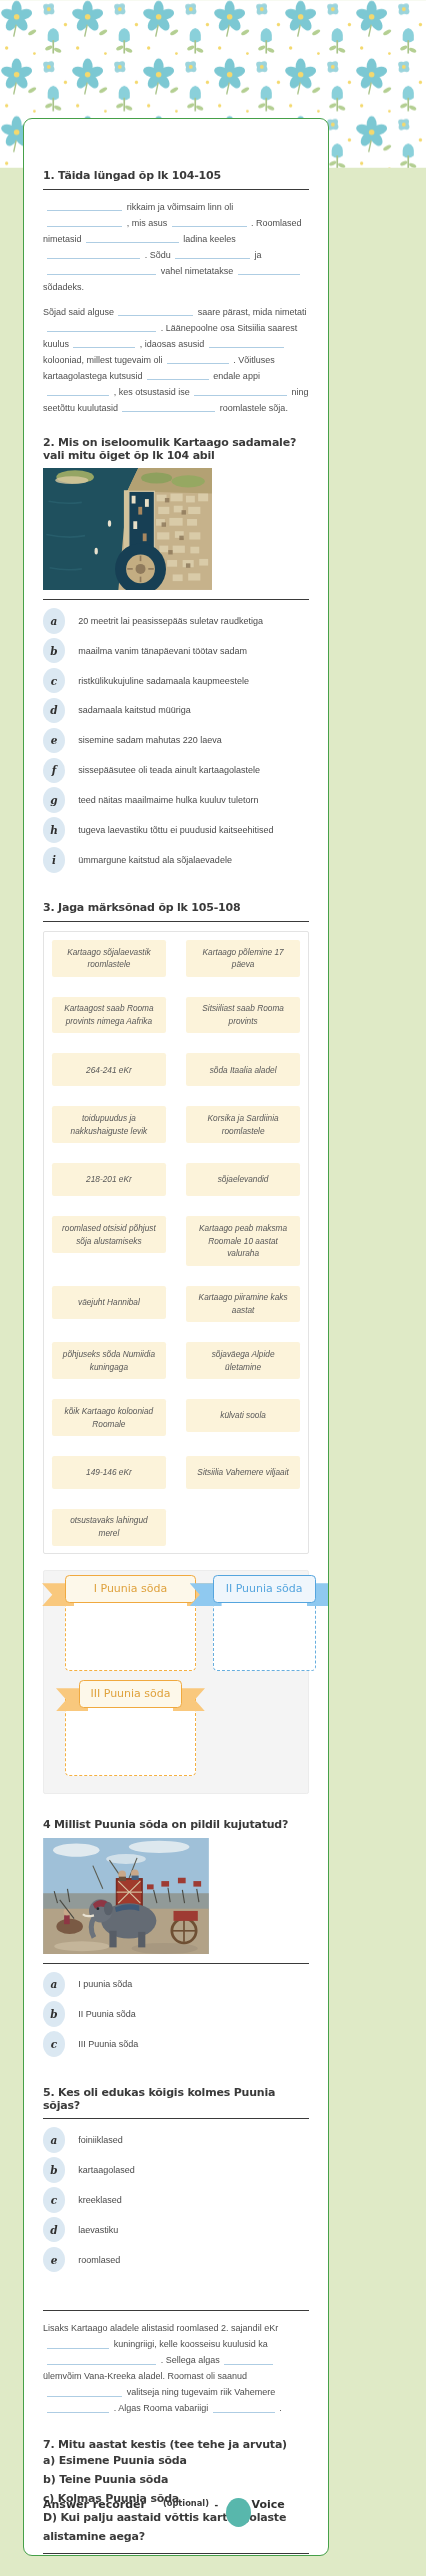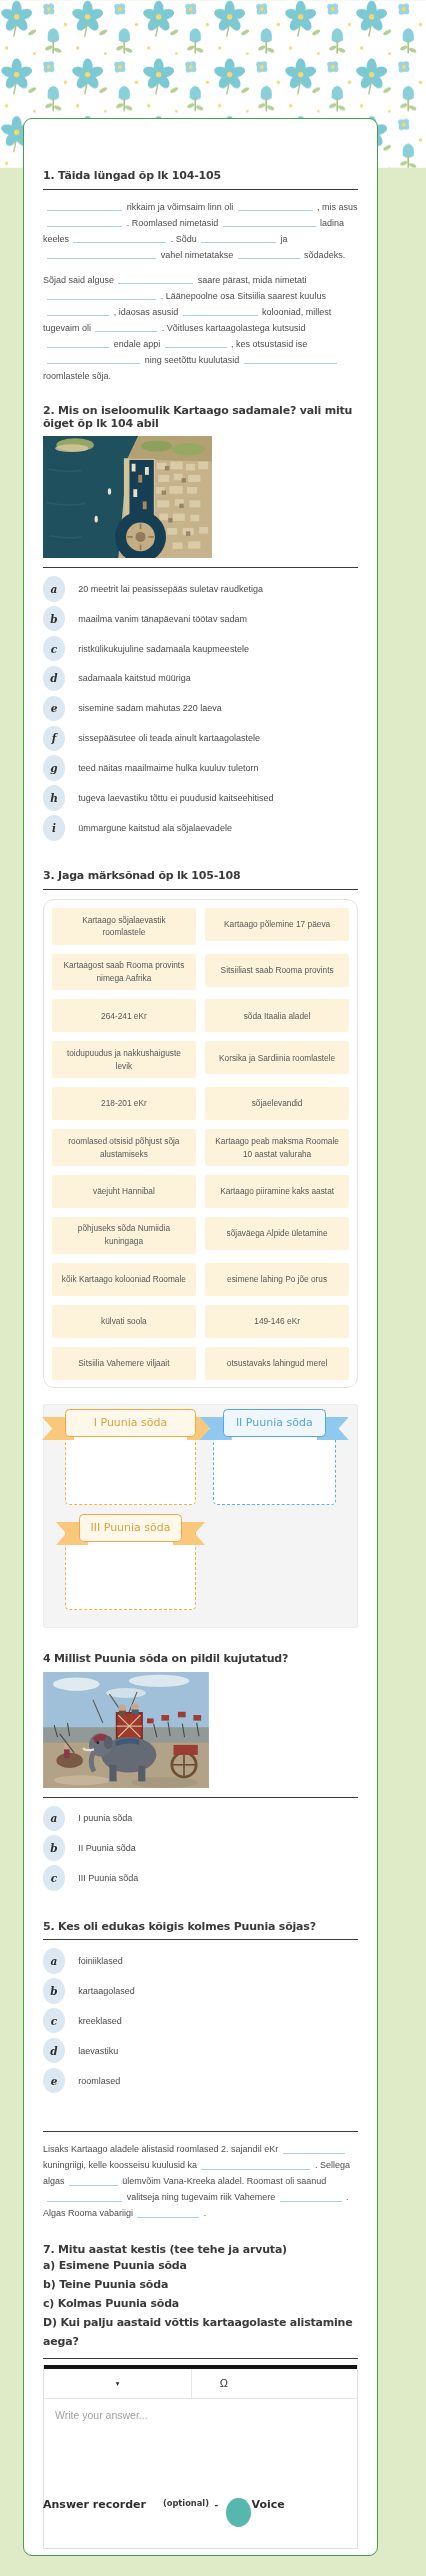--- a/index.html
+++ b/index.html
@@ -9,21 +9,21 @@
   
   .floral{position:absolute;top:0;left:0;width:426px;height:168px;z-index:0;}
 
   
   .title-box{position:absolute;top:22px;left:40px;width:347px;background:#ffffff;z-index:1;
     padding:9px 5.5px 33px;box-sizing:border-box;text-align:center;}
   .title-box h1{margin:0;font-family:"DejaVu Sans",sans-serif;font-weight:bold;
     font-size:20.5px;line-height:1.5;color:#2e2e2e;letter-spacing:-0.6px;}
 
   
-  .card{position:absolute;top:118px;left:23px;width:355px;height:2438px;box-sizing:border-box;
+  .card{position:absolute;top:118px;left:23px;width:306px;height:2438px;box-sizing:border-box;
     background:#ffffff;border:1.7px solid #46a049;border-radius:9px;z-index:2;
     padding:50px 19px 0;overflow:hidden;}
 
   .qheading{font-family:"DejaVu Sans",sans-serif;font-weight:bold;font-size:11px;
     color:#3a3a3a;letter-spacing:-0.2px;margin:0;}
   .qrule{height:1.1px;background:#3a3a3a;border:none;margin:6.7px 0 0;}
 
   .gap-text{font-size:9px;line-height:16px;color:#4e4e4e;margin:9px 0 0;}
   .blank{display:inline-block;vertical-align:baseline;height:9px;
     border-bottom:1.1px solid #aecde3;margin:0 4.4px -1.1px;}
@@ -34,22 +34,22 @@
   
   .options{margin:7.8px 0 0;}
   .opt-row{display:flex;align-items:center;margin:0 0 4.4px;cursor:pointer;}
   .opt-bubble{flex:0 0 auto;width:22px;height:25.5px;border-radius:50%;background:#dbe8f2;
     display:flex;align-items:center;justify-content:center;margin-right:13.3px;}
   .opt-letter{font-family:"DejaVu Serif",serif;font-style:italic;font-weight:bold;
     font-size:10.5px;color:#2f2f2f;}
   .opt-label{font-size:9px;color:#4a4a4a;}
 
   
-  .cards-panel{margin:9px 0 0;border:0.6px solid #e3e3e3;border-radius:11px;background:#fff;
-    padding:7.8px;display:grid;grid-template-columns:1fr 1fr;gap:9px;align-items:start;}
+  .cards-panel{margin:9px 0 0;border:0.6px solid #e3e3e3;border-radius:2px;background:#fff;
+    padding:7.8px;display:grid;grid-template-columns:1fr 1fr;gap:20px;align-items:start;font-style:italic;}
   .kw-card{background:#fcf3da;border-radius:2.2px;min-height:22px;padding:5.5px 10px;
     display:flex;align-items:center;justify-content:center;text-align:center;
     font-size:8.3px;line-height:1.55;color:#585858;cursor:grab;}
 
   
   .dropzones{margin:15.5px 0 0;background:#f4f4f4;border:0.6px solid #ececec;border-radius:2.2px;
     padding:4.4px 21px 16.6px;display:grid;grid-template-columns:1fr 1fr;column-gap:16.6px;}
   .zone{display:flex;flex-direction:column;align-items:center;}
   .zone-row2{grid-column:1;margin-top:9px;}
   .banner{position:relative;z-index:2;}
@@ -282,21 +282,20 @@
       <div class="kw-card">Korsika ja Sardiinia roomlastele</div>
       <div class="kw-card">218-201 eKr</div>
       <div class="kw-card">sõjaelevandid</div>
       <div class="kw-card">roomlased otsisid põhjust sõja alustamiseks</div>
       <div class="kw-card">Kartaago peab maksma Roomale 10 aastat valuraha</div>
       <div class="kw-card">väejuht Hannibal</div>
       <div class="kw-card">Kartaago piiramine kaks aastat</div>
       <div class="kw-card">põhjuseks sõda Numiidia kuningaga</div>
       <div class="kw-card">sõjaväega Alpide ületamine</div>
       <div class="kw-card">kõik Kartaago kolooniad Roomale</div>
-      <div class="kw-card">esimene lahing Po jõe orus</div>
       <div class="kw-card">külvati soola</div>
       <div class="kw-card">149-146 eKr</div>
       <div class="kw-card">Sitsiilia Vahemere viljaait</div>
       <div class="kw-card">otsustavaks lahingud merel</div>
     </div>
 
     <div class="dropzones">
       <div class="zone orange">
         <div class="banner">
           <div class="wing wing-left"></div>

